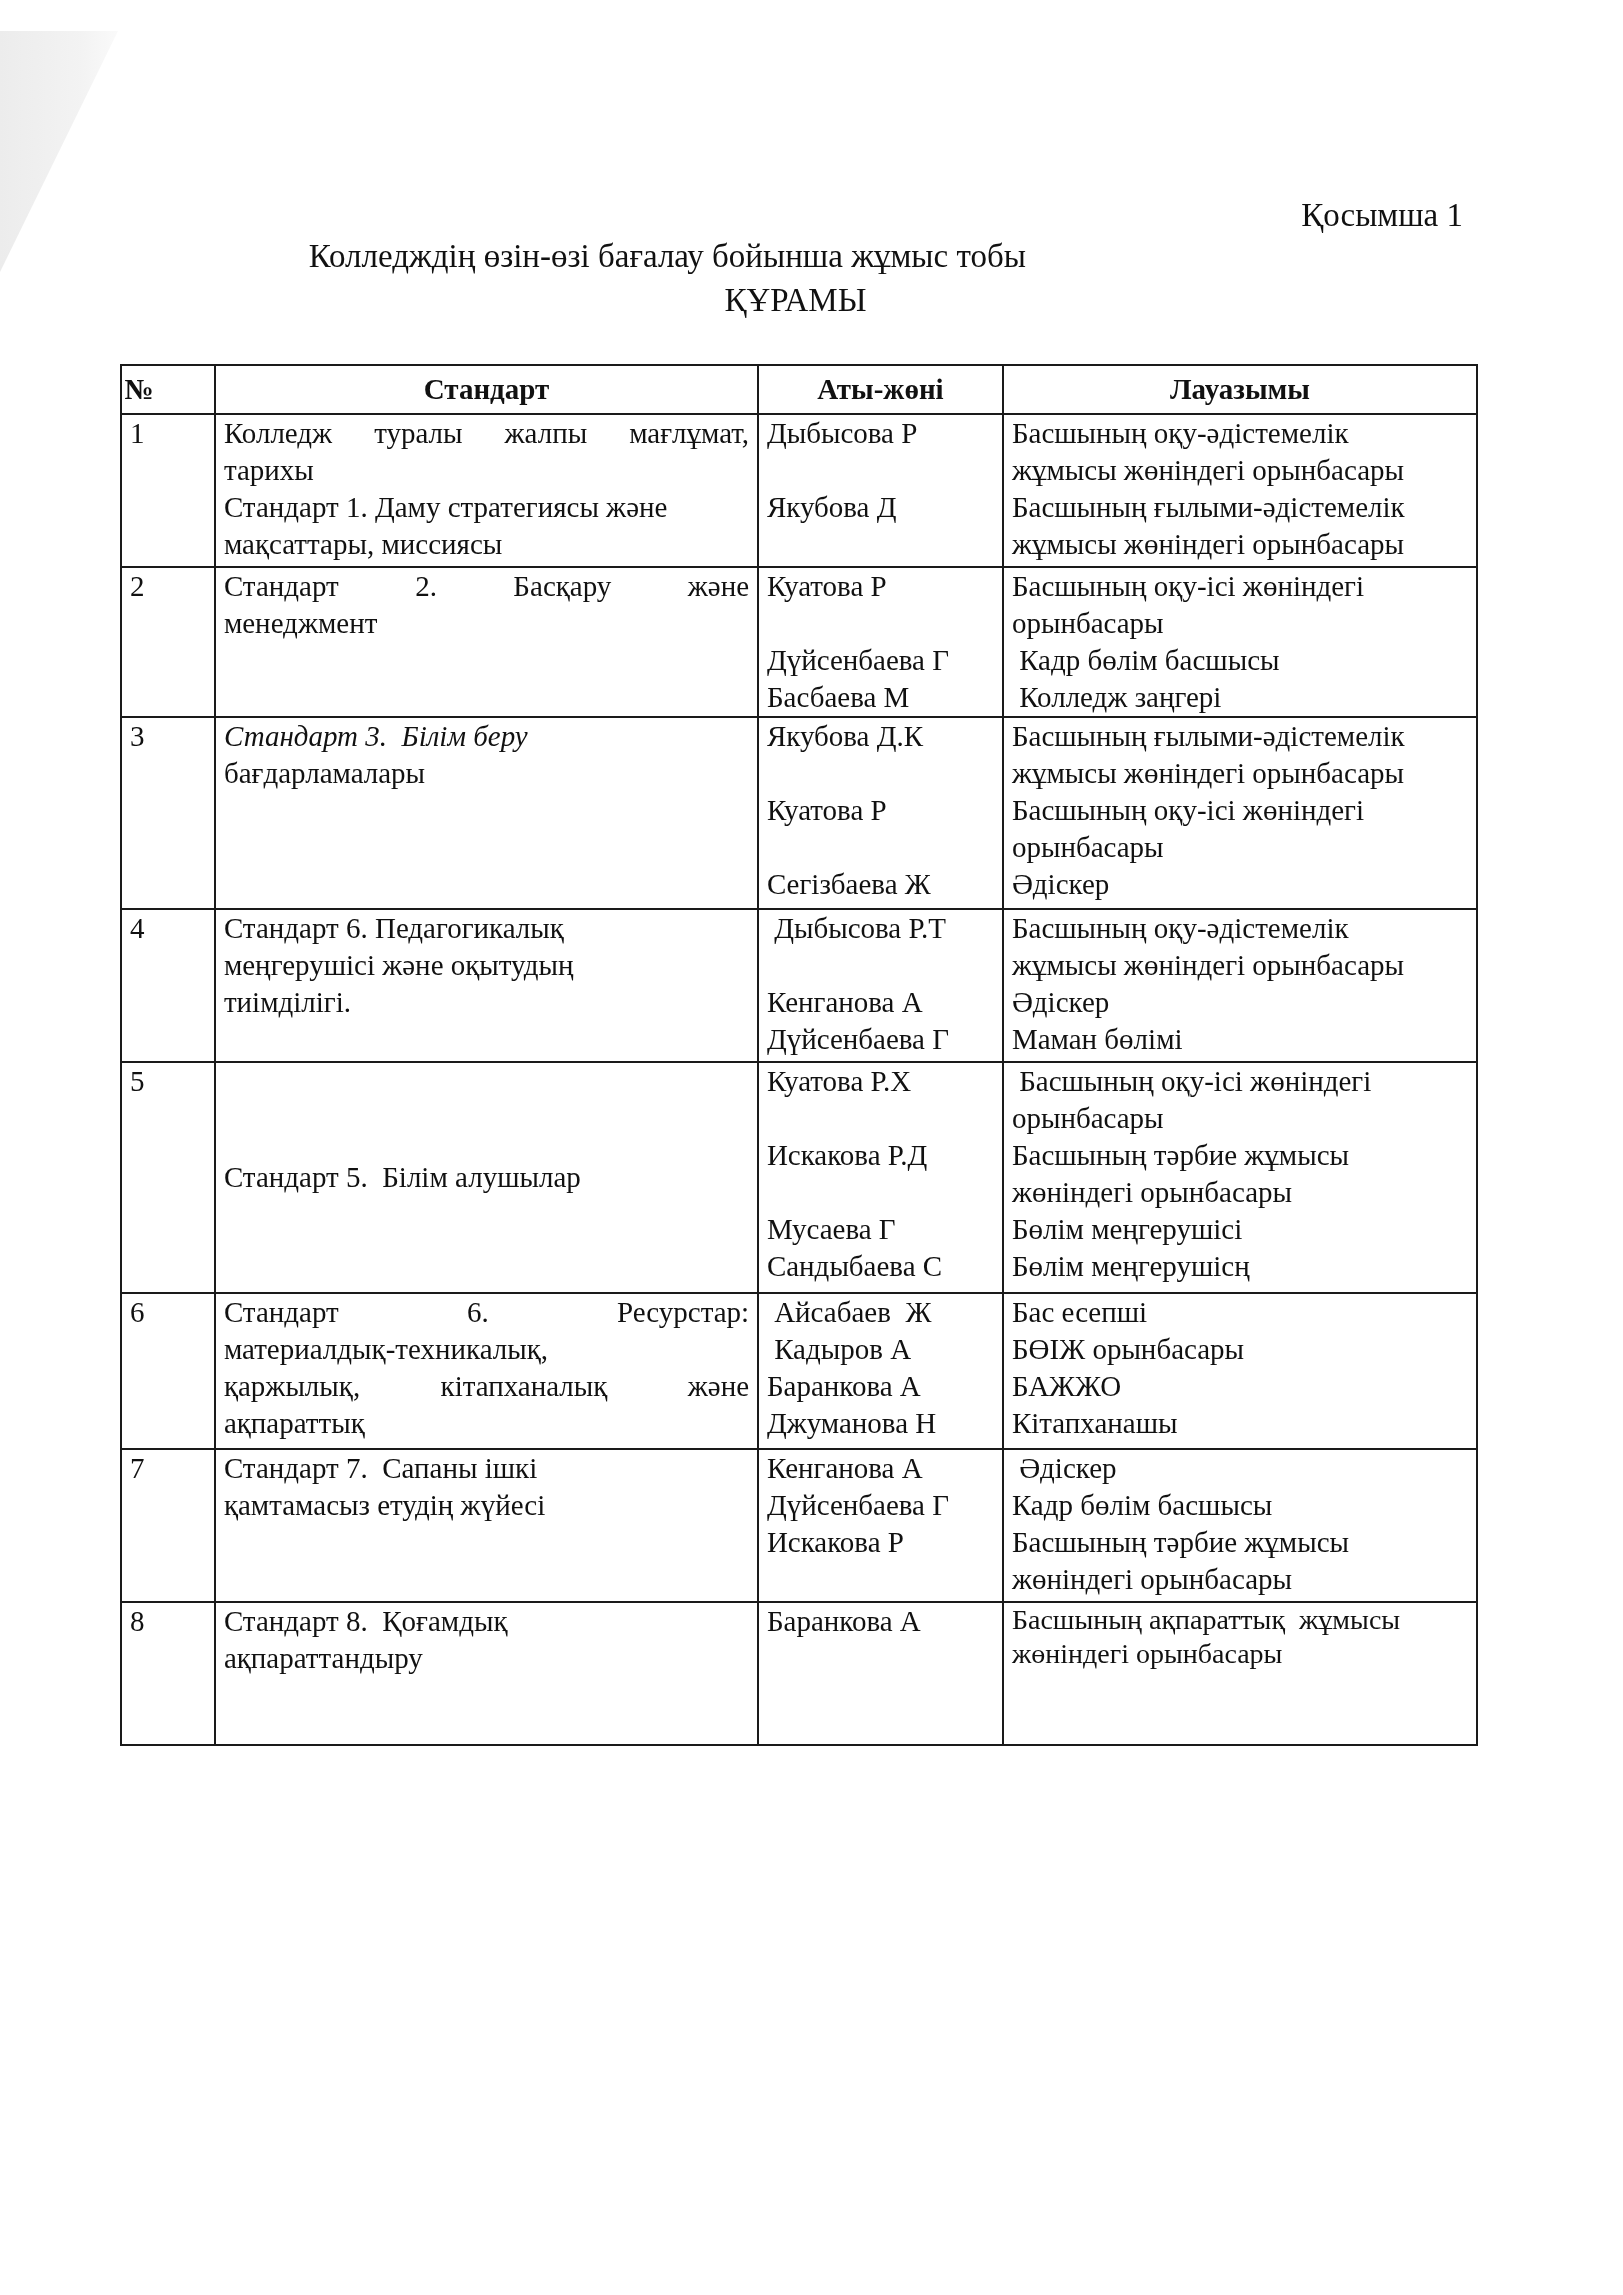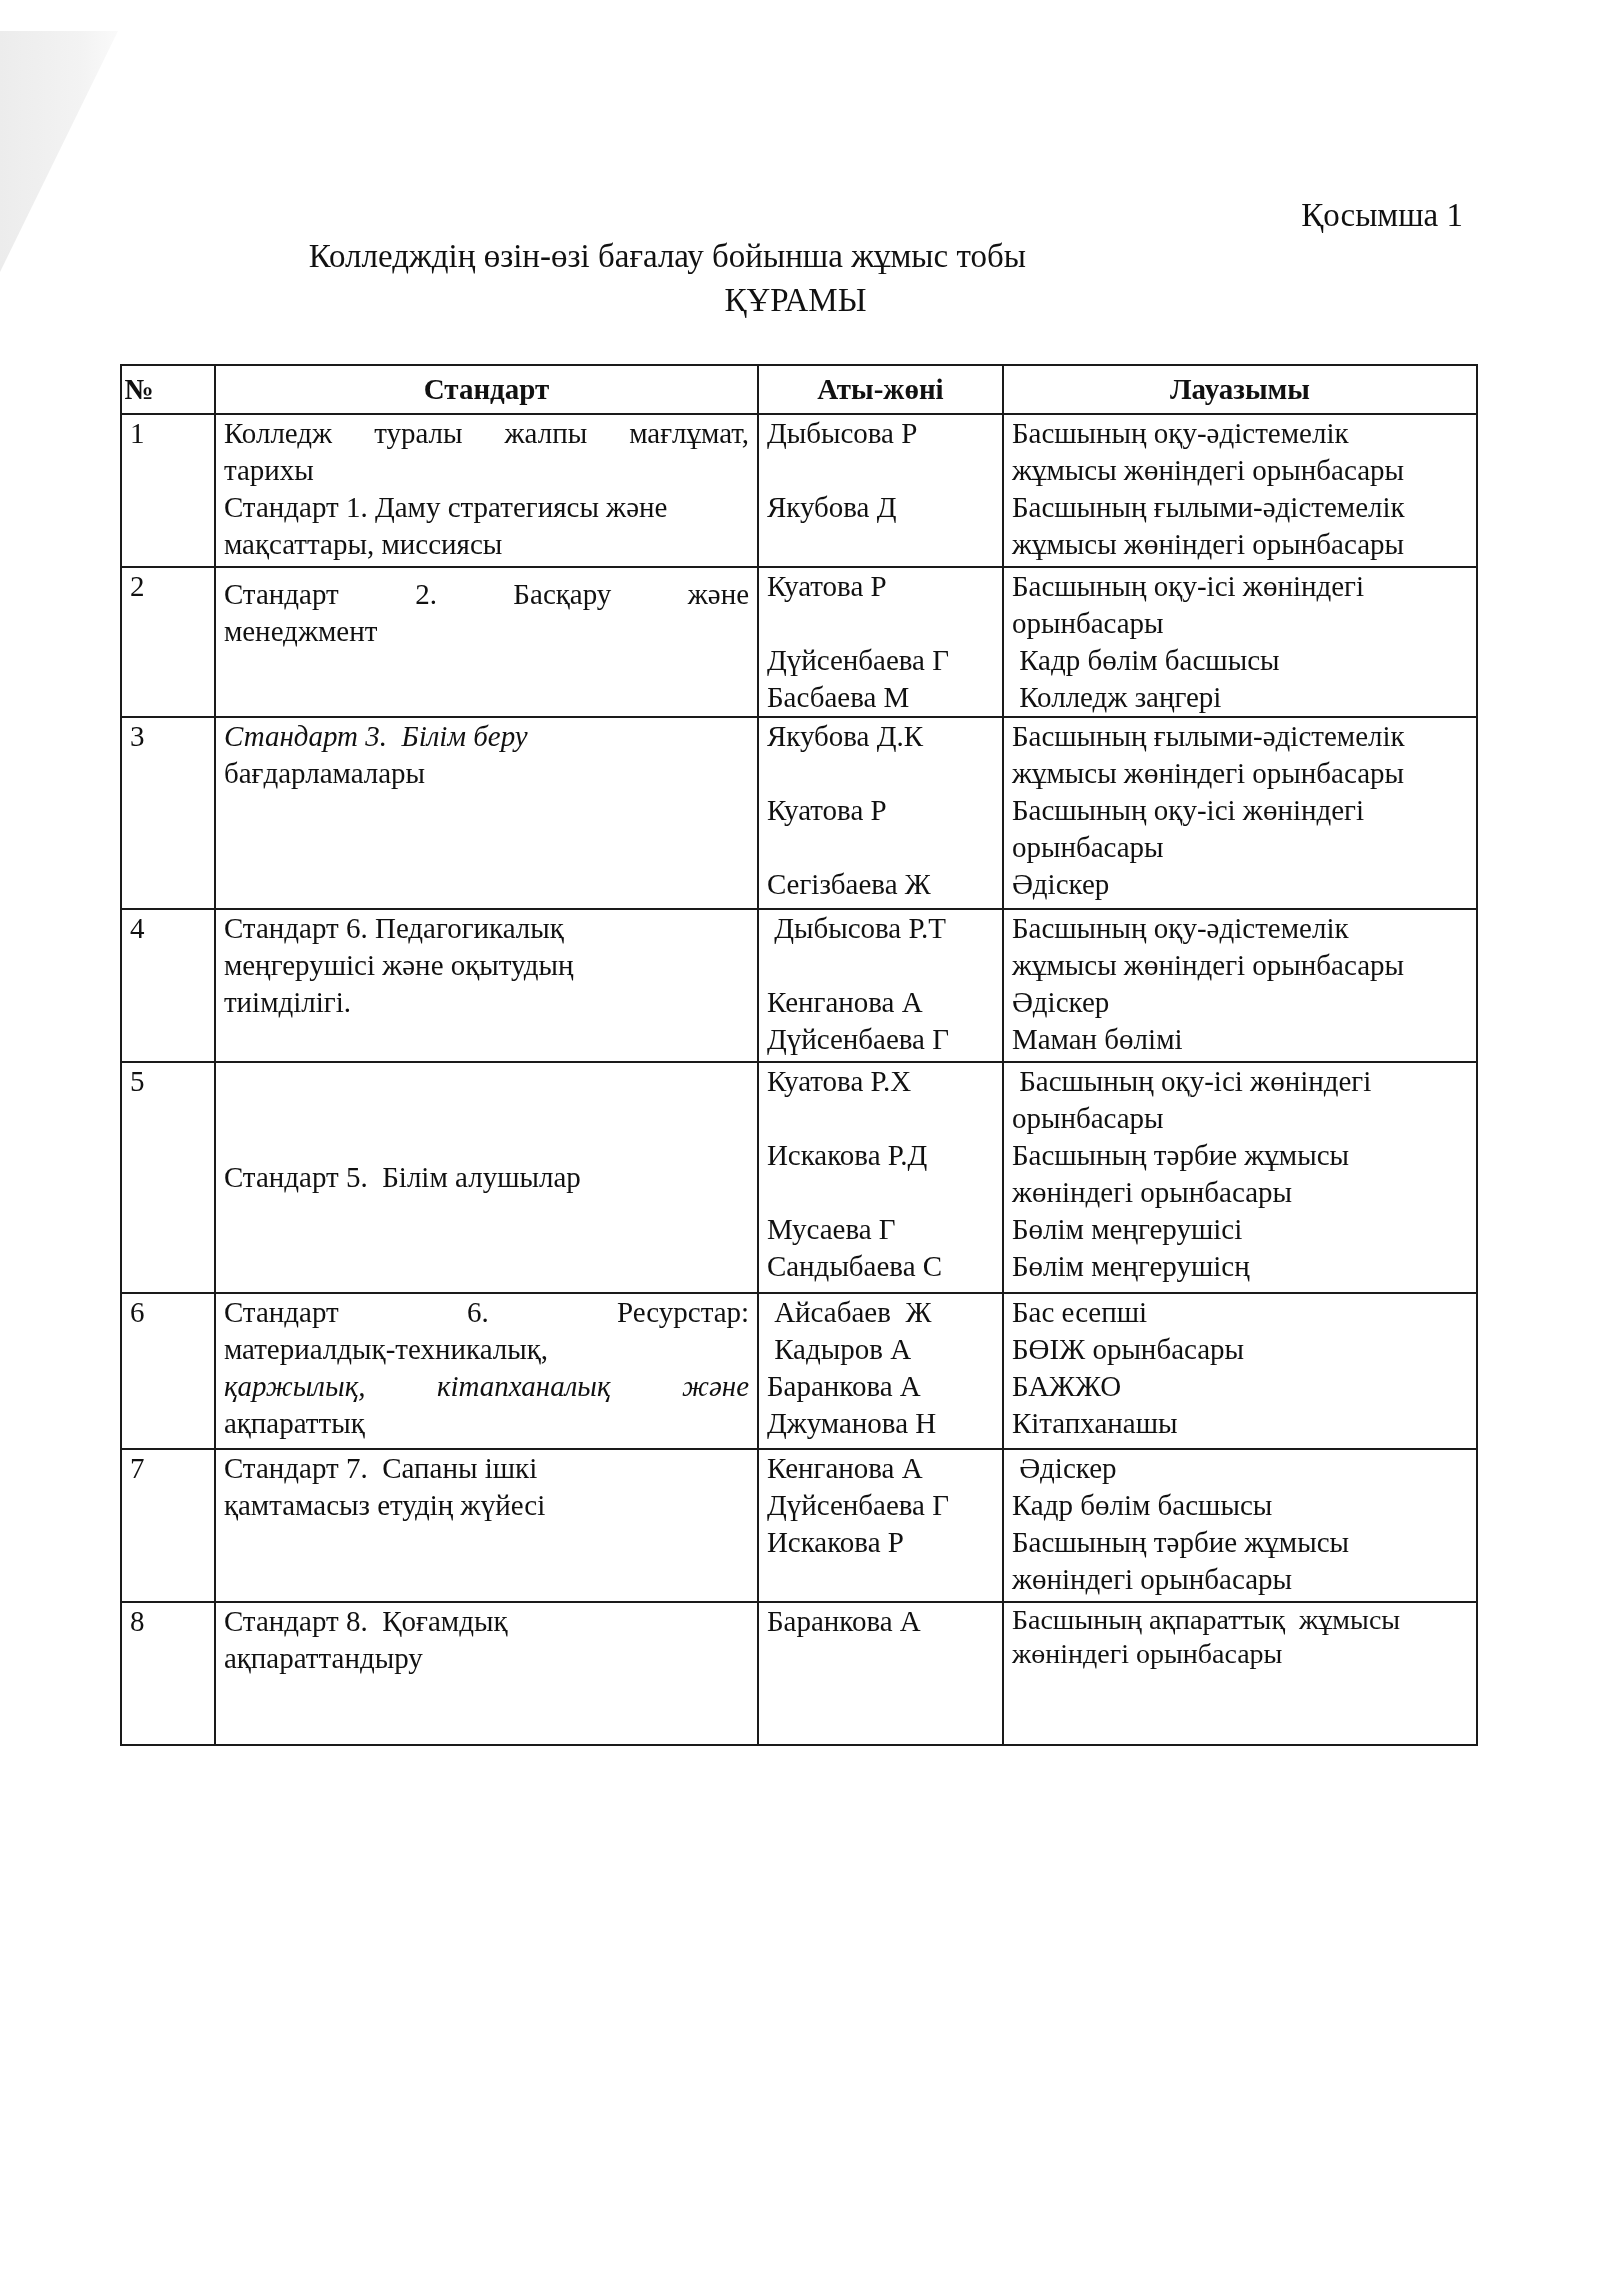--- a/index.html
+++ b/index.html
@@ -144,21 +144,21 @@
         <span class="line">Басшының оқу-әдістемелік</span>
         <span class="line">жұмысы жөніндегі орынбасары</span>
         <span class="line">Басшының ғылыми-әдістемелік</span>
         <span class="line">жұмысы жөніндегі орынбасары</span>
       </td>
     </tr>
 
     <tr class="r2">
       <td class="num">2</td>
       <td class="standard">
-        <span class="line" style="white-space:normal;text-align:justify;text-align-last:justify;margin-top:8px;">Стандарт 2. Басқару және</span>
+        <span class="line" style="white-space:normal;text-align:justify;text-align-last:justify;">Стандарт 2. Басқару және</span>
         <span class="line">менеджмент</span>
       </td>
       <td>
         <span class="line">Куатова Р</span>
         <span class="gap"></span>
         <span class="line">Дүйсенбаева Г</span>
         <span class="line">Басбаева М</span>
       </td>
       <td class="pos">
         <span class="line">Басшының оқу-ісі жөніндегі</span>
@@ -232,21 +232,21 @@
         <span class="line">Бөлім меңгерушісі</span>
         <span class="line">Бөлім меңгерушісң</span>
       </td>
     </tr>
 
     <tr class="r6">
       <td class="num">6</td>
       <td class="standard">
         <span class="line" style="white-space:normal;text-align:justify;text-align-last:justify;">Стандарт 6. Ресурстар:</span>
         <span class="line">материалдық-техникалық,</span>
-        <span class="line" style="white-space:normal;text-align:justify;text-align-last:justify;font-style:italic;">қаржылық, кітапханалық және</span>
+        <span class="line" style="white-space:normal;text-align:justify;text-align-last:justify;">қаржылық, кітапханалық және</span>
         <span class="line">ақпараттық</span>
       </td>
       <td>
         <span class="line" style="white-space:pre;"> Айсабаев  Ж</span>
         <span class="line" style="white-space:pre;"> Кадыров А</span>
         <span class="line">Баранкова А</span>
         <span class="line">Джуманова Н</span>
       </td>
       <td class="pos">
         <span class="line">Бас есепші</span>

